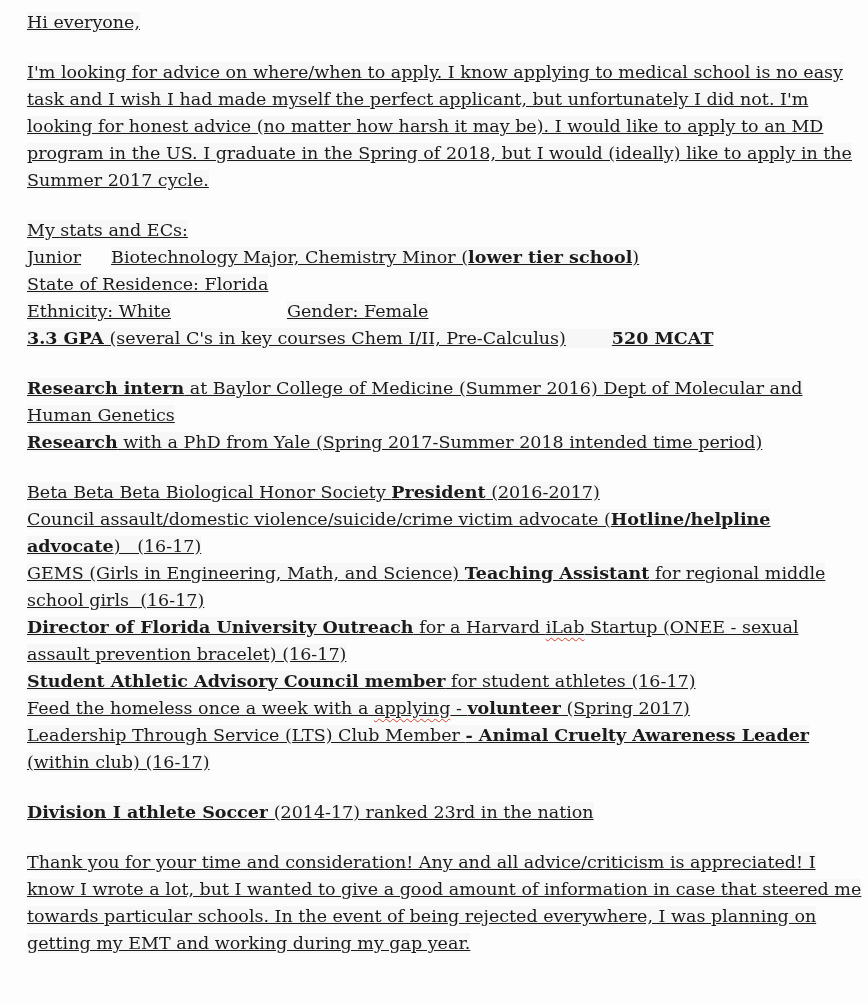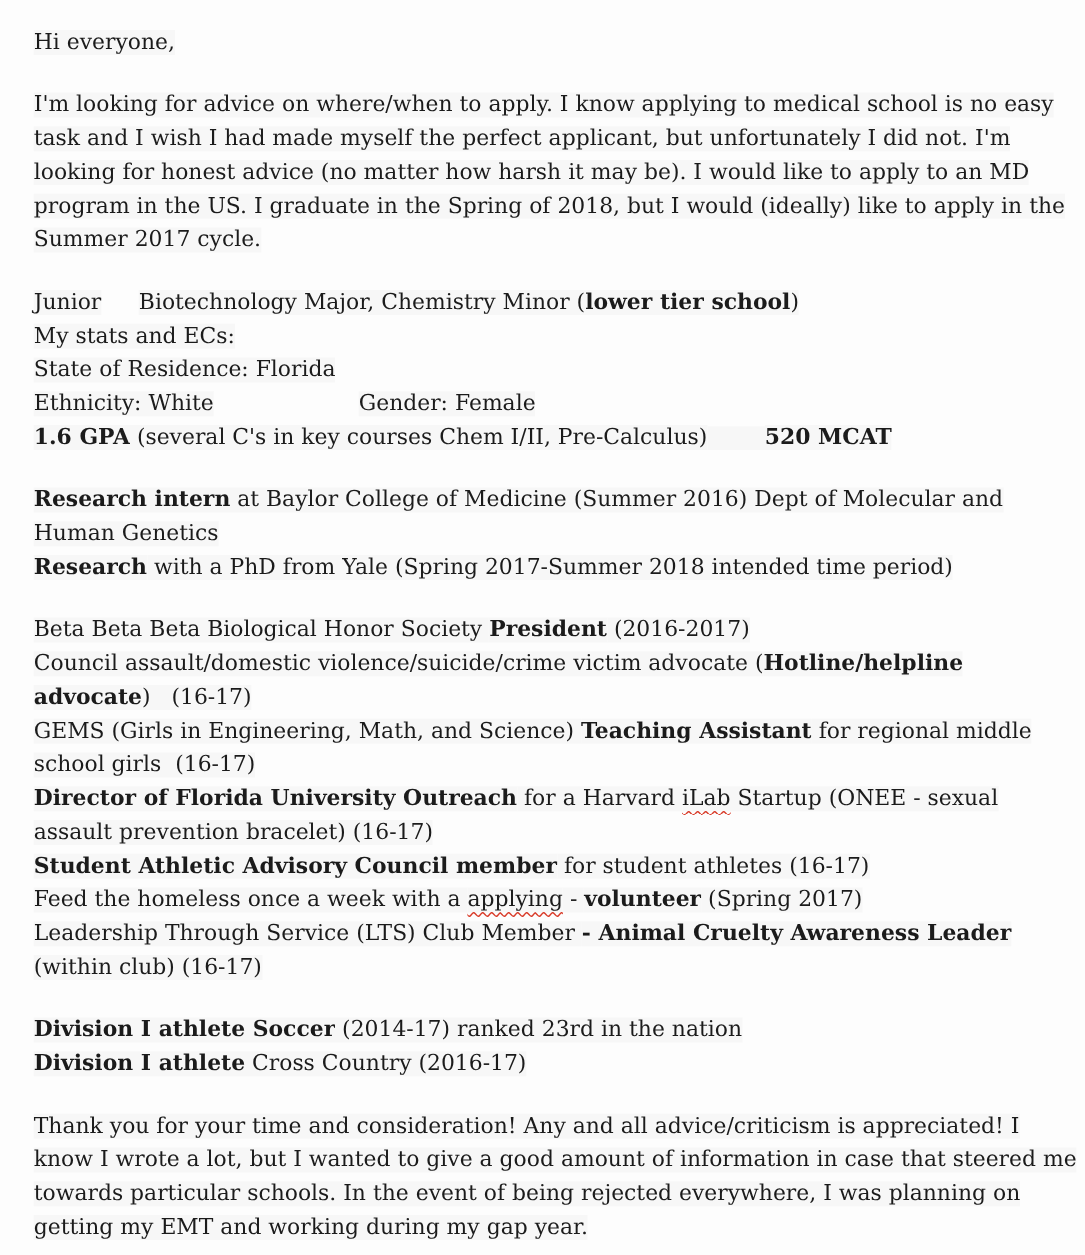--- a/index.html
+++ b/index.html
@@ -6,21 +6,21 @@
     --bg:#fdfdfd; --fg:#1b1b1b; --hl:#f7f7f7; --sq:#d93c2a;
   }
   html,body{margin:0;padding:0;}
   body{
     width:868px;height:1004px;overflow:hidden;
     background:var(--bg);color:var(--fg);
     font-family:"DejaVu Serif", serif;
     font-size:17.5px;line-height:27px;
   }
   .doc{padding:9px 4px 0 27px;width:837px;}
-  .block{margin:12px 0 23px 0;}
+  .block{margin:0 0 23px 0;text-decoration:underline;}
   .block:last-child{margin-bottom:0;}
   .line{white-space:normal;}
   .b{font-weight:bold;}
   .hl{background:var(--hl);}
   .sq{
     text-decoration:underline;
     text-decoration-style:wavy;
     text-decoration-color:var(--sq);
     text-decoration-thickness:1px;
     text-underline-offset:4px;
@@ -37,44 +37,43 @@
 
   <div class="block">
     <div class="line"><span class="hl">Hi everyone,</span></div>
   </div>
 
   <div class="block">
     <div class="line"><span class="hl">I'm looking for advice on where/when to apply. I know applying to medical school is no easy task and I wish I had made myself the perfect applicant, but unfortunately I did not. I'm looking for honest advice (no matter how harsh it may be). I would like to apply to an MD program in the US. I graduate in the Spring of 2018, but I would (ideally) like to apply in the Summer 2017 cycle.</span></div>
   </div>
 
   <div class="block">
+    <div class="line"><span class="hl">My stats and ECs:</span></div>
     <div class="line"><span class="hl">Junior</span><span class="tab tab-sm"></span><span class="hl">Biotechnology Major, Chemistry Minor (</span><span class="hl b">lower tier school</span><span class="hl">)</span></div>
-    <div class="line"><span class="hl">My stats and ECs:</span></div>
     <div class="line"><span class="hl">State of Residence: Florida</span></div>
     <div class="line"><span class="hl">Ethnicity: White</span><span class="tab tab-lg"></span><span class="hl">Gender: Female</span></div>
-    <div class="line"><span class="hl b">1.6 GPA</span><span class="hl"> (several C's in key courses Chem I/II, Pre-Calculus)</span><span class="tab tab-md hl"></span><span class="hl b">520 MCAT</span></div>
+    <div class="line"><span class="hl b">3.3 GPA</span><span class="hl"> (several C's in key courses Chem I/II, Pre-Calculus)</span><span class="tab tab-md hl"></span><span class="hl b">520 MCAT</span></div>
   </div>
 
   <div class="block">
     <div class="line"><span class="hl b">Research intern</span><span class="hl"> at Baylor College of Medicine (Summer 2016) Dept of Molecular and Human Genetics</span></div>
     <div class="line"><span class="hl b">Research</span><span class="hl"> with a PhD from Yale (Spring 2017-Summer 2018 intended time period)</span></div>
   </div>
 
   <div class="block">
     <div class="line"><span class="hl">Beta Beta Beta Biological Honor Society </span><span class="hl b">President</span><span class="hl"> (2016-2017)</span></div>
     <div class="line"><span class="hl">Council assault/domestic violence/suicide/crime victim advocate (</span><span class="hl b">Hotline/helpline advocate</span><span class="hl">)&nbsp;&nbsp; (16-17)</span></div>
     <div class="line"><span class="hl">GEMS (Girls in Engineering, Math, and Science) </span><span class="hl b">Teaching Assistant</span><span class="hl"> for regional middle school girls&nbsp; (16-17)</span></div>
     <div class="line"><span class="hl b">Director of Florida University Outreach</span><span class="hl"> for a Harvard </span><span class="hl sq">iLab</span><span class="hl"> Startup (ONEE - sexual assault prevention bracelet) (16-17)</span></div>
     <div class="line"><span class="hl b">Student Athletic Advisory Council member</span><span class="hl"> for student athletes (16-17)</span></div>
     <div class="line"><span class="hl">Feed the homeless once a week with a </span><span class="hl sq">applying</span><span class="hl"> - </span><span class="hl b">volunteer</span><span class="hl"> (Spring 2017)</span></div>
     <div class="line"><span class="hl">Leadership Through Service (LTS) Club Member </span><span class="hl b">- Animal Cruelty Awareness Leader</span><span class="hl"> (within club) (16-17)</span></div>
   </div>
 
   <div class="block">
     <div class="line"><span class="hl b">Division I athlete Soccer</span><span class="hl"> (2014-17) ranked 23rd in the nation</span></div>
-    <div class="line"><span class="hl b">Division I athlete</span><span class="hl"> Cross Country (2016-17)</span></div>
   </div>
 
   <div class="block">
     <div class="line"><span class="hl">Thank you for your time and consideration! Any and all advice/criticism is appreciated! I know I wrote a lot, but I wanted to give a good amount of information in case that steered me towards particular schools. In the event of being rejected everywhere, I was planning on getting my EMT and working during my gap year.</span></div>
   </div>
 
 </div>
 
 </body></html>

